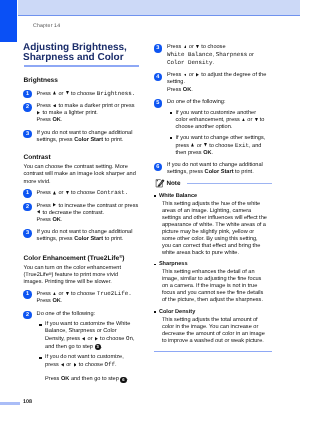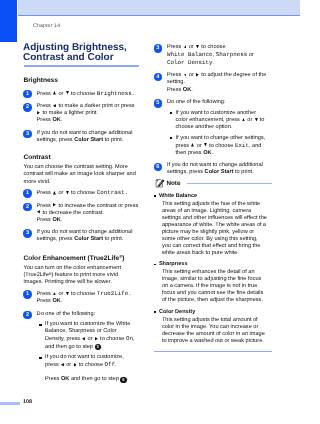--- a/index.html
+++ b/index.html
@@ -53,21 +53,21 @@
   .pagerule{position:absolute;left:0;top:402px;width:20px;height:3px;background:#aabdf7;}
 </style>
 </head>
 <body>
 
 <div class="page">
   <div class="hdr-band"></div>
   <div class="hdr-rule"></div>
   <div class="tab"></div>
   <div class="chapter">Chapter 14</div>
-  <h1 class="title"><span>Adjusting Brightness,</span><br><span>Contrast and Color</span></h1>
+  <h1 class="title"><span>Adjusting Brightness,</span><br><span>Sharpness and Color</span></h1>
   <div class="title-rule"></div>
 
   <div class="col colL" id="colL">
       <h2>Brightness</h2>
       <div class="step">
         <span class="bullet">1</span>
         <p>Press <span class="ar"><svg viewBox="0 0 10 12">
               <path d="M5 0 L10 12 L0 12 Z" fill="#111"></path>
             </svg></span> or <span class="ar"><svg viewBox="0 0 10 12">
               <path d="M5 12 L0 0 L10 0 Z" fill="#111"></path>

